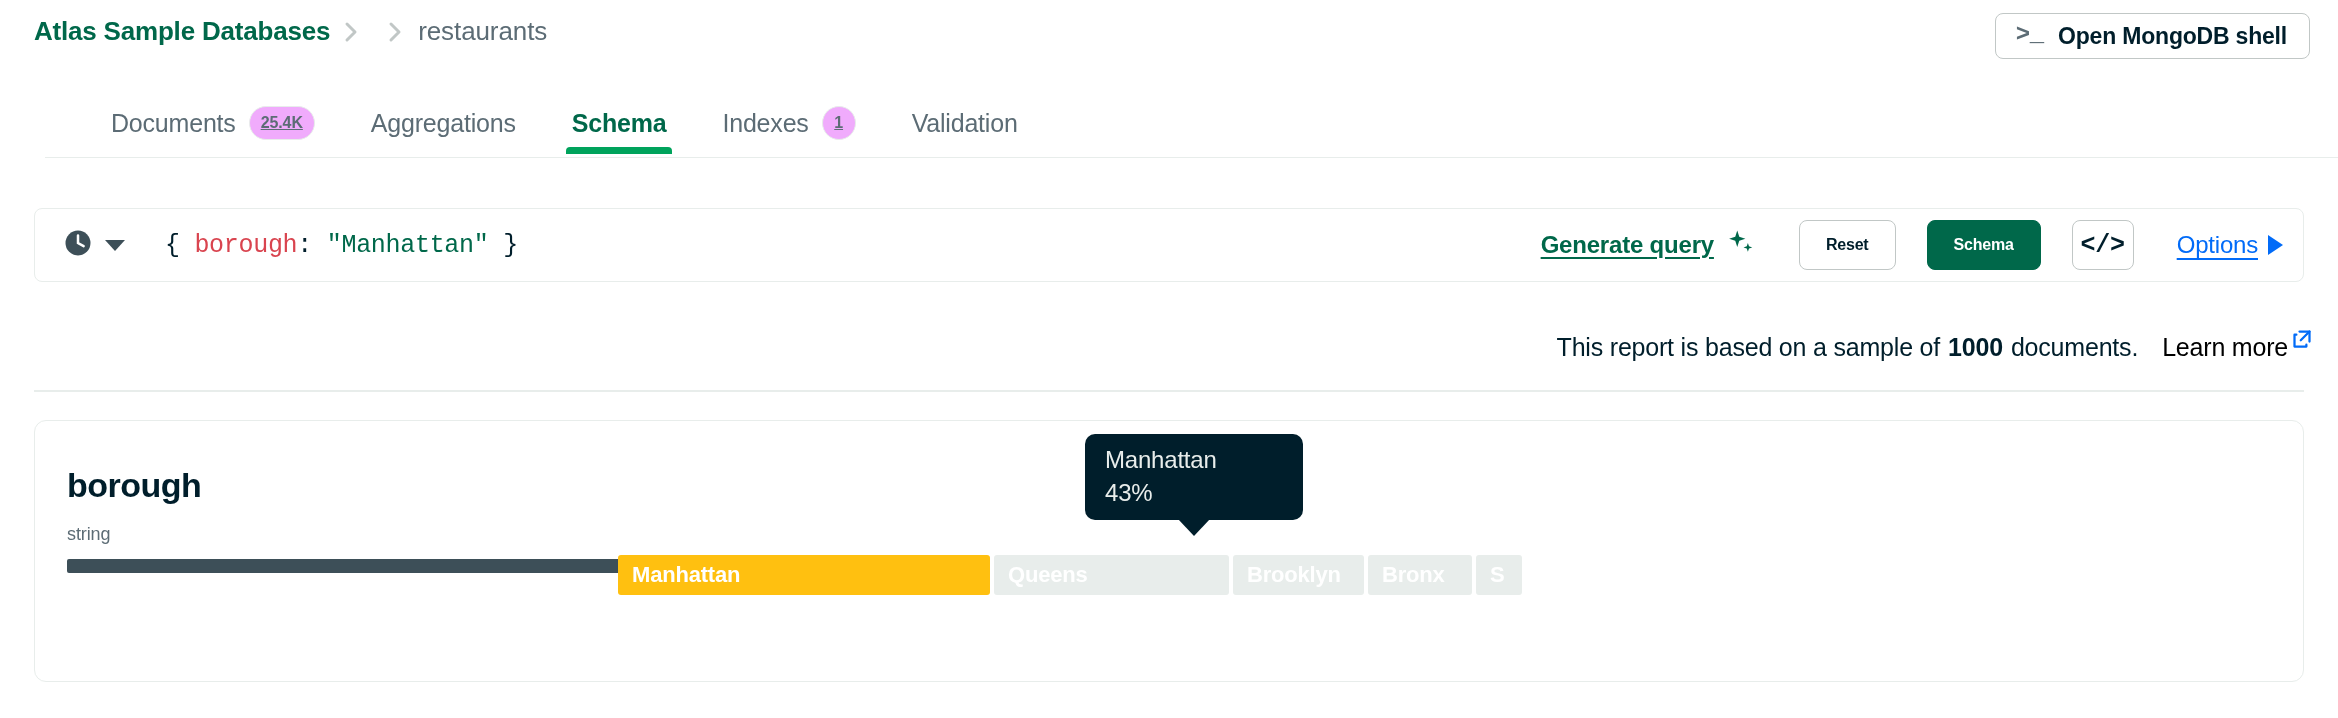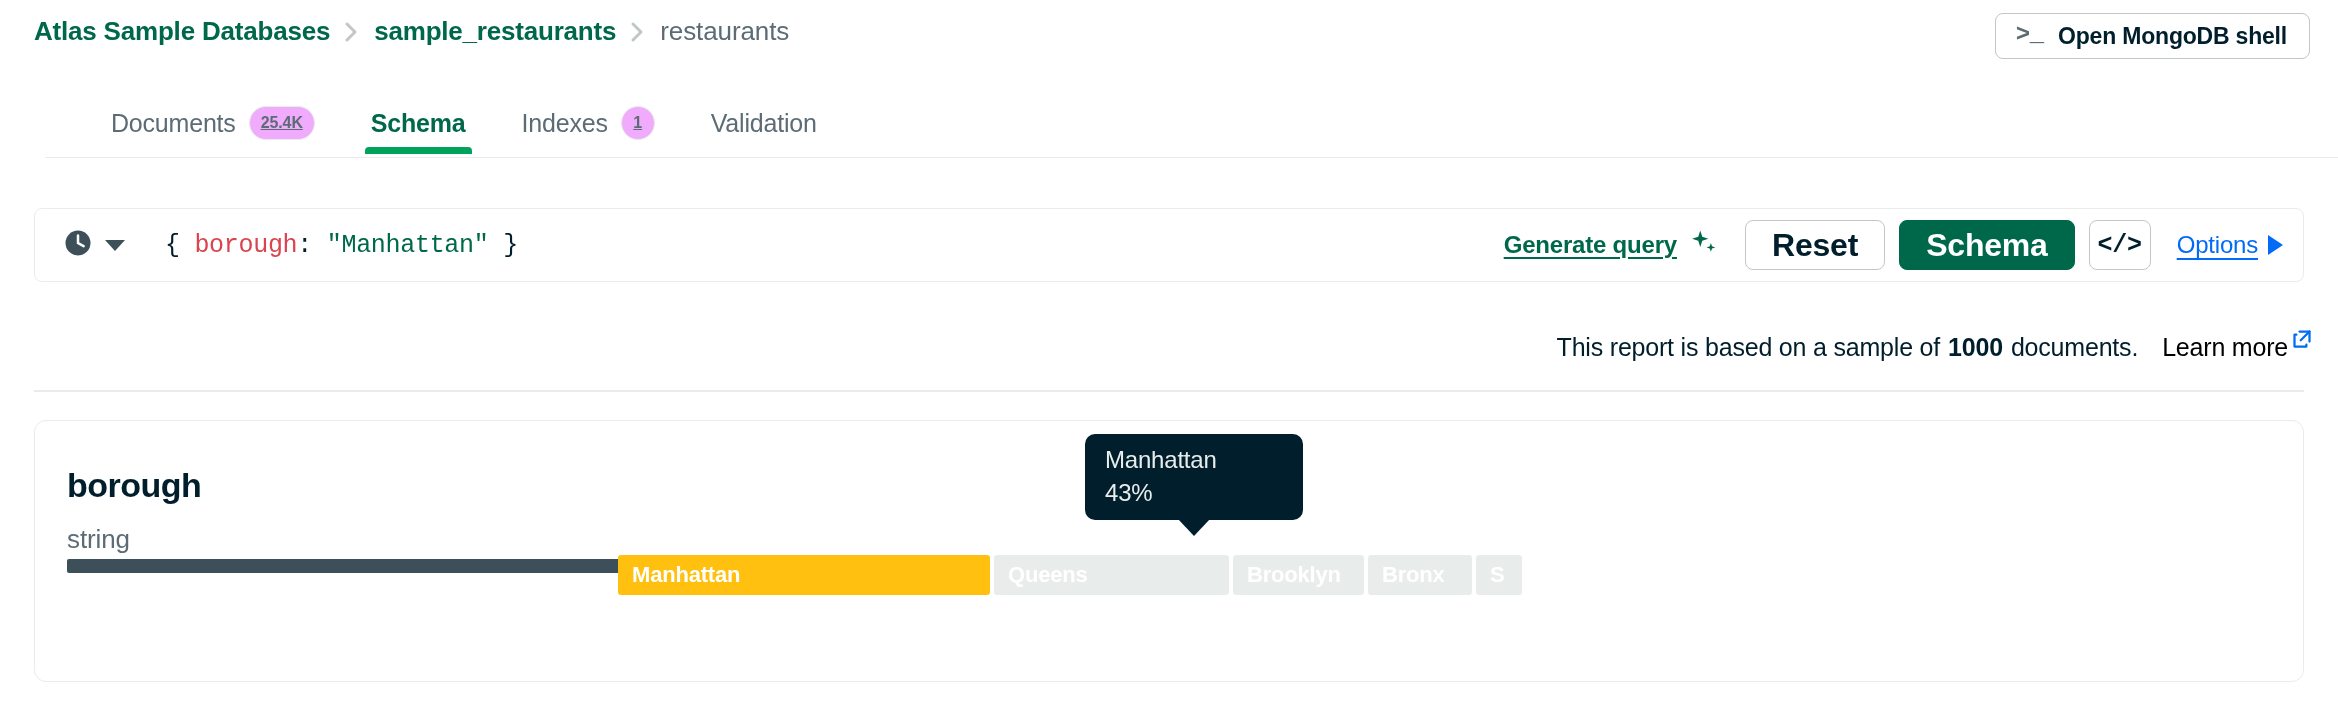--- a/index.html
+++ b/index.html
@@ -89,33 +89,33 @@
     font-family: "Liberation Mono", monospace; font-size: 25px; letter-spacing: -0.3px;
     white-space: pre; cursor: text;
   }
   .q-brace { color: #001E2B; }
   .q-key   { color: #D9444F; }
   .q-colon { color: #001E2B; }
   .q-str   { color: #00684A; }
 
   .q-actions {
     position: absolute; right: 20px; top: 0; height: 100%;
-    display: flex; align-items: center; gap: 0;
+    display: flex; align-items: center; gap: 17px;
   }
   .gen-query {
     display: inline-flex; align-items: center; gap: 12px; cursor: pointer;
     margin-right: 26px;
   }
   .gen-query .lbl {
     font-size: 24px; font-weight: 700; color: #00684A;
     text-decoration: underline; text-underline-offset: 4px; letter-spacing: -0.2px;
   }
   .btn {
     height: 50px; display: inline-flex; align-items: center; justify-content: center;
-    padding: 0 26px; border-radius: 8px; font-size: 32px; font-weight: 700;
+    padding: 0 26px; border-radius: 8px; font-size: 16px; font-weight: 700;
     letter-spacing: -0.2px; cursor: pointer; white-space: nowrap;
   }
   .btn-secondary { background:#FFFFFF; border:1.5px solid #C1C7C6; color:#001E2B; }
   .btn-primary   { background:#00684A; border:1.5px solid #00684A; color:#FFFFFF; margin-left:14px; }
   .btn-icon      { background:#FFFFFF; border:1.5px solid #C1C7C6; color:#001E2B;
                    margin-left:14px; width:62px; padding:0; font-family:"Liberation Mono",monospace;
                    font-size:25px; }
   .options-link {
     display:inline-flex; align-items:center; gap:10px; margin-left:26px; cursor:pointer;
   }
@@ -145,21 +145,21 @@
   .schema-card {
     position: absolute; left: 34px; top: 420px; width: 2270px; height: 262px;
     background:#FFFFFF; border:1.5px solid #E8EDEB; border-radius: 12px;
   }
   .field-name {
     position:absolute; left:32px; top:45px;
     font-size:34px; font-weight:700; color:#001E2B; letter-spacing:-0.5px;
   }
   .field-type {
     position:absolute; left:32px; top:103px;
-    font-size:26px; color:#5C6C75; letter-spacing:-0.1px;
+    font-size:18px; color:#5C6C75; letter-spacing:-0.1px;
   }
   .type-bar {
     position:absolute; left:32px; top:138px; width:688px; height:14px;
     background:#3D4F58; border-radius:2px;
   }
 
   
   .dist {
     position:absolute; left:583px; top:134px; right:0; height:40px;
     overflow:hidden;
@@ -196,40 +196,42 @@
 <body>
 
 <div class="topbar">
   <div class="breadcrumb">
     <span class="crumb-link">Atlas Sample Databases</span>
     <span class="crumb-sep">
       <svg width="16" height="24" viewBox="0 0 16 24">
           <path d="M3 4 L11 12 L3 20" stroke="#C1C7C6" stroke-width="3" fill="none" stroke-linecap="round" stroke-linejoin="round"></path>
         </svg>
     </span>
-    <span class="crumb-link">sample_restaurants</span>
     <span class="crumb-sep">
       <svg width="16" height="24" viewBox="0 0 16 24">
           <path d="M3 4 L11 12 L3 20" stroke="#C1C7C6" stroke-width="3" fill="none" stroke-linecap="round" stroke-linejoin="round"></path>
         </svg>
     </span>
     <span class="crumb-current">restaurants</span>
   </div>
 
   <button class="shell-btn">
     <span class="prompt">&gt;_</span>
     <span>Open MongoDB shell</span>
   </button>
 </div>
 
 <div class="tabbar">
   <div class="tabs">
     <div class="tab">
       <span>Documents</span>
       <span class="tab-badge">25.4K</span>
+    </div>
+    <div class="tab">
+      <span>Aggregations</span>
     </div>
     <div class="tab active">
       <span>Schema</span>
       <span class="underline"></span>
     </div>
     <div class="tab">
       <span>Indexes</span>
       <span class="tab-badge">1</span>
     </div>
     <div class="tab">

